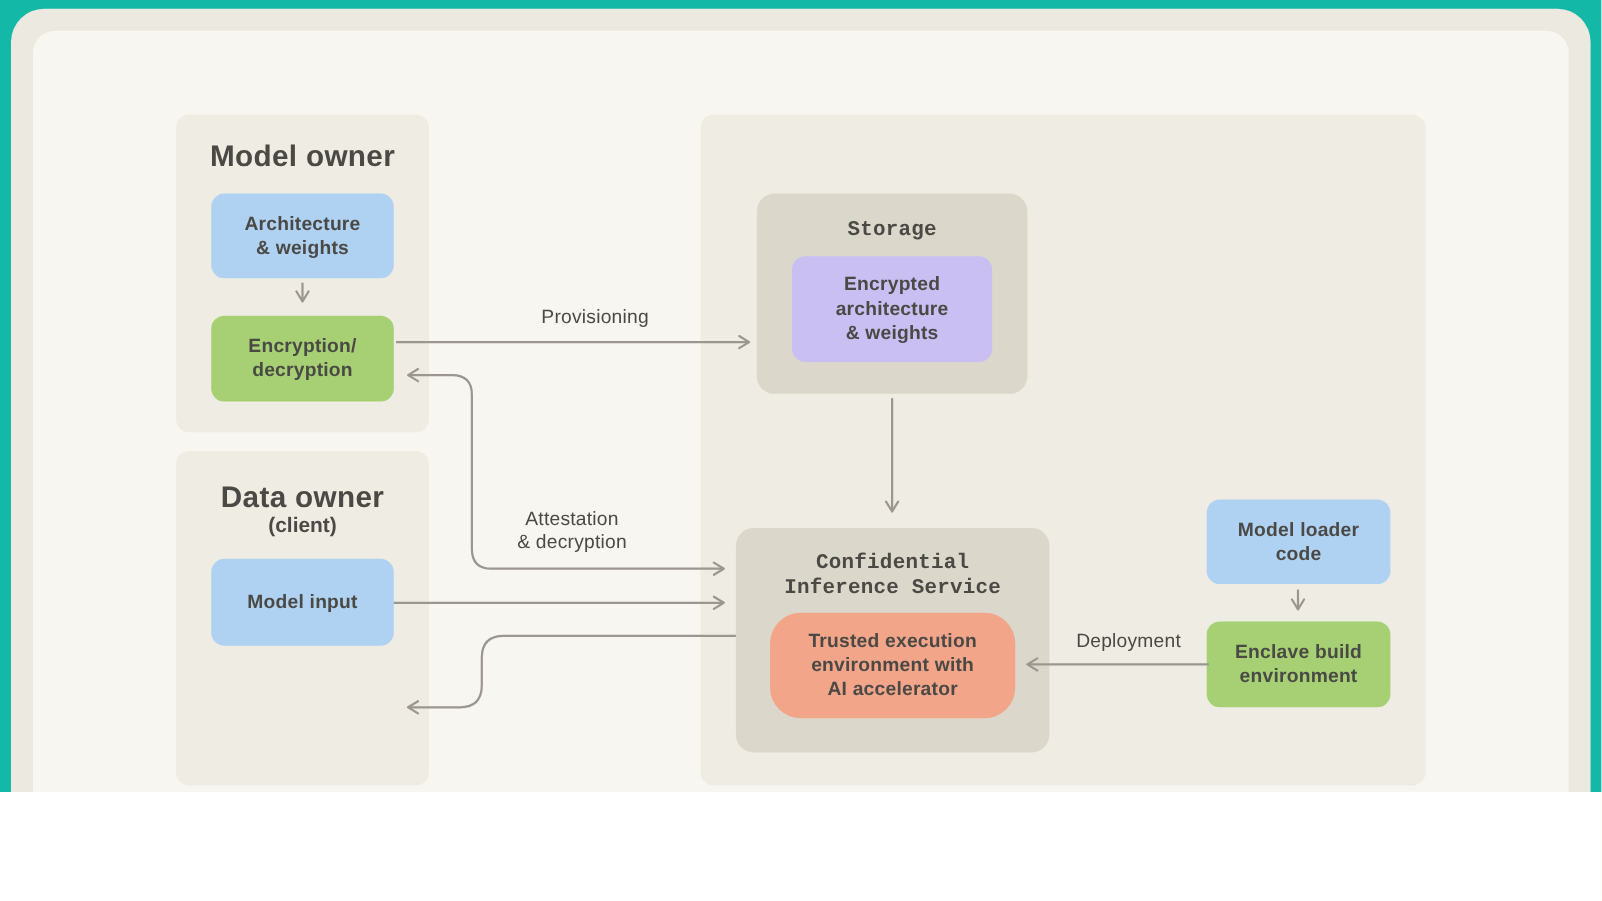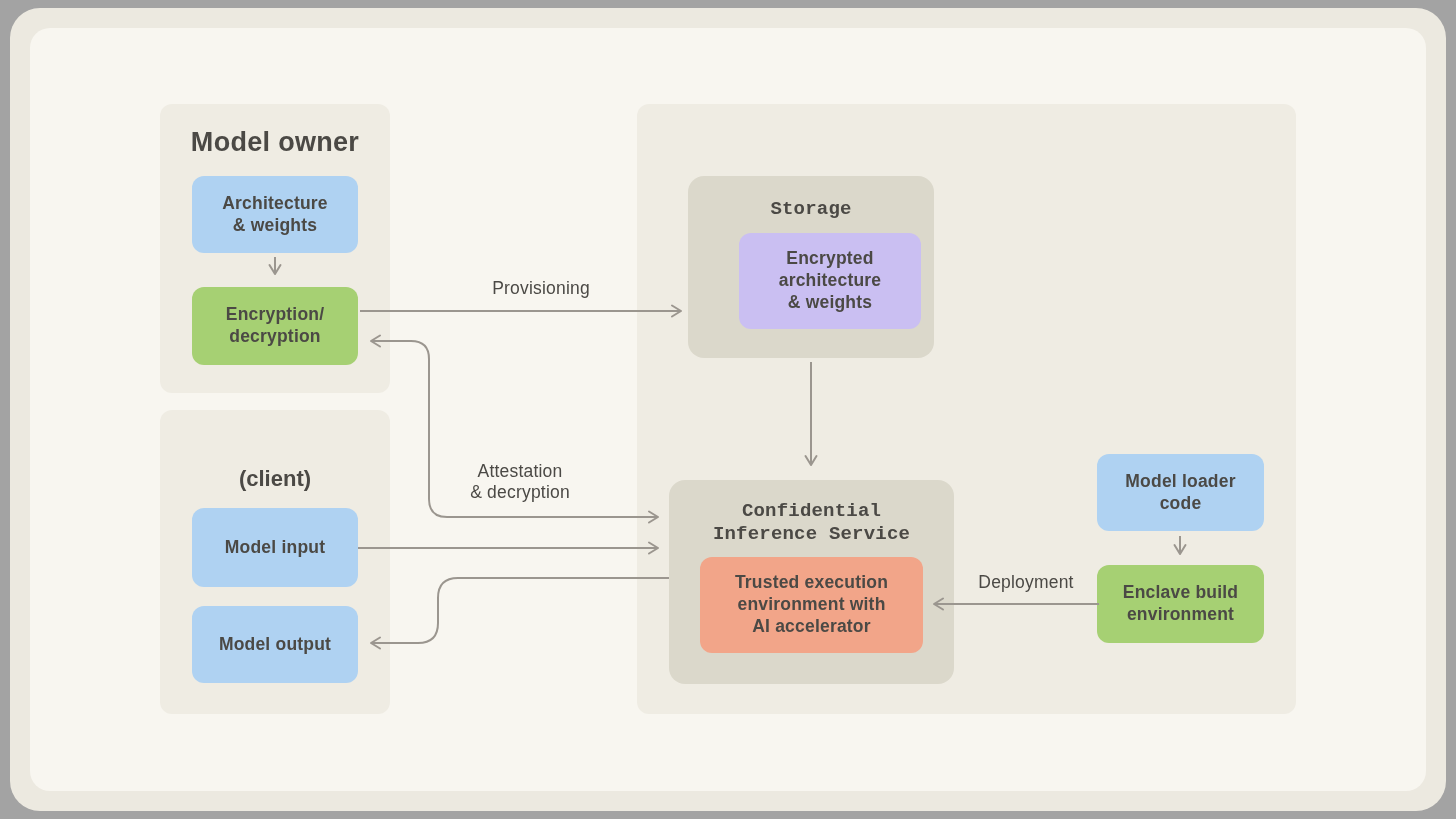--- a/index.html
+++ b/index.html
@@ -3,35 +3,35 @@
 <meta charset="utf-8">
 <style>
   :root{
     --c-frame:#ECE9E0; --c-canvas:#F8F6F0; --c-panel:#EFECE3; --c-group:#DBD8CB;
     --c-blue:#AFD2F2; --c-green:#A6D073; --c-purple:#CABFF2; --c-salmon:#F2A589;
     --c-line:#9B968F; --c-text:#4B4945;
   }
   *{margin:0;padding:0;box-sizing:border-box;}
   html,body{background:#ffffff;}
   body{font-family:"Liberation Sans","DejaVu Sans",sans-serif;color:var(--c-text);}
-  .stage{position:relative;width:1456px;height:819px;background:#a3a3a3;overflow:hidden;}
+  .stage{position:relative;width:1456px;height:720px;background:#14b8a6;overflow:hidden;}
   .frame{position:absolute;left:10px;top:8px;width:1436px;height:803px;border-radius:30px;background:var(--c-frame);}
   .canvas{position:absolute;left:30px;top:28px;width:1396px;height:763px;border-radius:20px;background:var(--c-canvas);}
   .panel{position:absolute;background:var(--c-panel);border-radius:12px;}
   .group{position:absolute;background:var(--c-group);border-radius:16px;}
   .node{position:absolute;border-radius:12px;display:flex;align-items:center;justify-content:center;
         text-align:center;font-weight:700;font-size:17.5px;line-height:1.25;letter-spacing:.2px;
         white-space:pre-line;color:var(--c-text);}
   .node.blue{background:var(--c-blue);}
   .node.green{background:var(--c-green);}
   .node.purple{background:var(--c-purple);}
   .node.salmon{background:var(--c-salmon);}
   .panel-title{position:absolute;text-align:center;font-weight:700;font-size:27px;line-height:30px;
         letter-spacing:.3px;white-space:pre-line;color:var(--c-text);}
-  .panel-subtitle{position:absolute;text-align:center;font-weight:600;font-size:22px;line-height:22px;color:var(--c-text);}
+  .panel-subtitle{position:absolute;text-align:center;font-weight:600;font-size:19px;line-height:22px;color:var(--c-text);}
   .group-title{position:absolute;text-align:center;font-weight:700;font-size:19px;line-height:23px;
         letter-spacing:.2px;white-space:pre-line;color:var(--c-text);font-family:Liberation Mono, monospace;}
   .edge-label{position:absolute;text-align:center;font-weight:400;font-size:17.5px;line-height:21px;
         letter-spacing:.2px;white-space:pre-line;color:var(--c-text);}
   svg.wires{position:absolute;left:0;top:0;pointer-events:none;}
   svg.wires path{fill:none;stroke:var(--c-line);stroke-width:2;}
   svg.wires .arrowhead-path{stroke:var(--c-line);fill:none;stroke-width:2;stroke-linecap:round;stroke-linejoin:round;}
 </style>
 </head>
 <body>
@@ -39,39 +39,39 @@
 <div class="stage">
 
   <div class="frame"></div>
   <div class="canvas"></div>
 
   <div class="panel" style="left:160px;top:104px;width:230px;height:289px;"></div>
   <div class="panel" style="left:160px;top:410px;width:230px;height:304px;"></div>
   <div class="panel" style="left:637px;top:104px;width:659px;height:610px;"></div>
 
   <div class="panel-title" style="left:160px;top:127px;width:230px;">Model owner</div>
+  <div class="panel-title" style="left:160px;top:437px;width:230px;">Data owner</div>
   <div class="panel-subtitle" style="left:160px;top:468px;width:230px;">(client)</div>
 
   <div class="group" style="left:688px;top:176px;width:246px;height:182px;"></div>
   <div class="group-title" style="left:688px;top:198px;width:246px;">Storage</div>
 
   <div class="group" style="left:669px;top:480px;width:285px;height:204px;"></div>
   <div class="group-title" style="left:669px;top:500px;width:285px;">Confidential
 Inference Service</div>
 
   <div class="node blue" style="left:192px;top:176px;width:166px;height:77px;">Architecture
 &amp; weights</div>
   <div class="node green" style="left:192px;top:287px;width:166px;height:78px;">Encryption/
 decryption</div>
   <div class="node blue" style="left:192px;top:508px;width:166px;height:79px;">Model input</div>
-  <div class="node blue" style="left:192px;top:606px;width:166px;height:77px;">Model output</div>
-  <div class="node purple" style="left:739px;top:233px;width:182px;height:96px;">Encrypted
+  <div class="node purple" style="left:720px;top:233px;width:182px;height:96px;">Encrypted
 architecture
 &amp; weights</div>
-  <div class="node salmon" style="left:700px;top:557px;width:223px;height:96px;">Trusted execution
+  <div class="node salmon" style="left:700px;top:557px;width:223px;height:96px;border-radius:28px;">Trusted execution
 environment with
 AI accelerator</div>
   <div class="node green" style="left:1097px;top:565px;width:167px;height:78px;">Enclave build
 environment</div>
   <div class="node blue" style="left:1097px;top:454px;width:167px;height:77px;">Model loader
 code</div>
 
   <div class="edge-label" style="left:441px;top:278px;width:200px;">Provisioning</div>
   <div class="edge-label" style="left:420px;top:461px;width:200px;">Attestation
 &amp; decryption</div>

